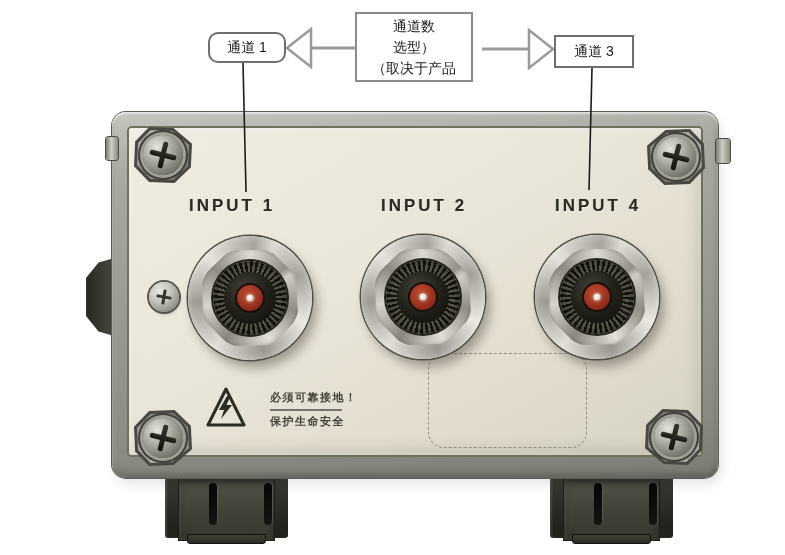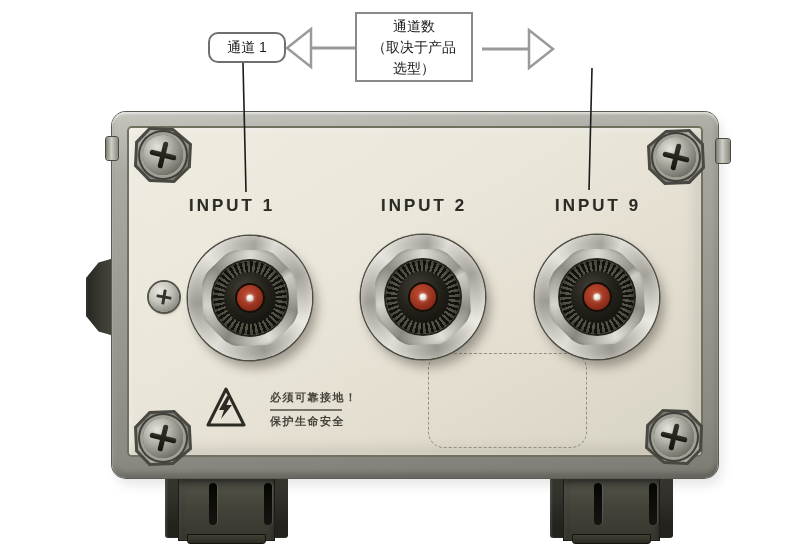--- a/index.html
+++ b/index.html
@@ -137,23 +137,26 @@
 <body>
 
 <div class="canvas">
 
   <div class="callout-box box-ch1">
     <span>通道 1</span>
   </div>
   <div class="callout-box box-center">
     <span class="lines">
       <span style="display:block">通道数</span>
+      <span style="display:block">选型）</span>
       <span style="display:block">（取决于产品</span>
-      <span style="display:block">选型）</span>
     </span>
+  </div>
+  <div class="callout-box box-ch3">
+    <span>通道 3</span>
   </div>
 
   <svg class="overlay-svg" width="785" height="220" viewBox="0 0 785 220">
     <line x1="311" y1="48" x2="355" y2="48" stroke="#9a9a9a" stroke-width="3"></line>
     <polygon points="287,48 311,29 311,67" fill="#ffffff" stroke="#9a9a9a" stroke-width="2.5"></polygon>
     <line x1="482" y1="49" x2="530" y2="49" stroke="#9a9a9a" stroke-width="3"></line>
     <polygon points="553,49 529,30 529,68" fill="#ffffff" stroke="#9a9a9a" stroke-width="2.5"></polygon>
     <line x1="243" y1="63" x2="246" y2="192" stroke="#1c1c1c" stroke-width="1.6"></line>
     <line x1="592" y1="68" x2="589" y2="190" stroke="#1c1c1c" stroke-width="1.6"></line>
   </svg>
@@ -206,21 +209,21 @@
     <div class="screw sc-tl"></div>
     <div class="screw sc-tr"></div>
     <div class="screw sc-bl"></div>
     <div class="screw sc-br"></div>
     <div class="small-screw"></div>
 
     <div class="dashed-zone"></div>
 
     <div class="input-label il-1">INPUT 1</div>
     <div class="input-label il-2">INPUT 2</div>
-    <div class="input-label il-3">INPUT 9</div>
+    <div class="input-label il-3">INPUT 4</div>
 
     <div class="connector cn-1">
       <div class="c-ring c-outer"></div>
       <div class="c-ring c-nut" style="background:conic-gradient(from 60deg,#cfcdc5,#8f8d84 45deg,#e2e0d8 95deg,#8a887f 150deg,#d6d4cc 200deg,#8e8c83 250deg,#dcdad2 300deg,#94928a 350deg,#cfcdc5 360deg)"></div>
       <div class="c-ring c-knurl"></div>
       <div class="c-ring c-black"></div>
       <div class="c-ring c-red"></div>
       <div class="c-pin"></div>
     </div>
     <div class="connector cn-2">

